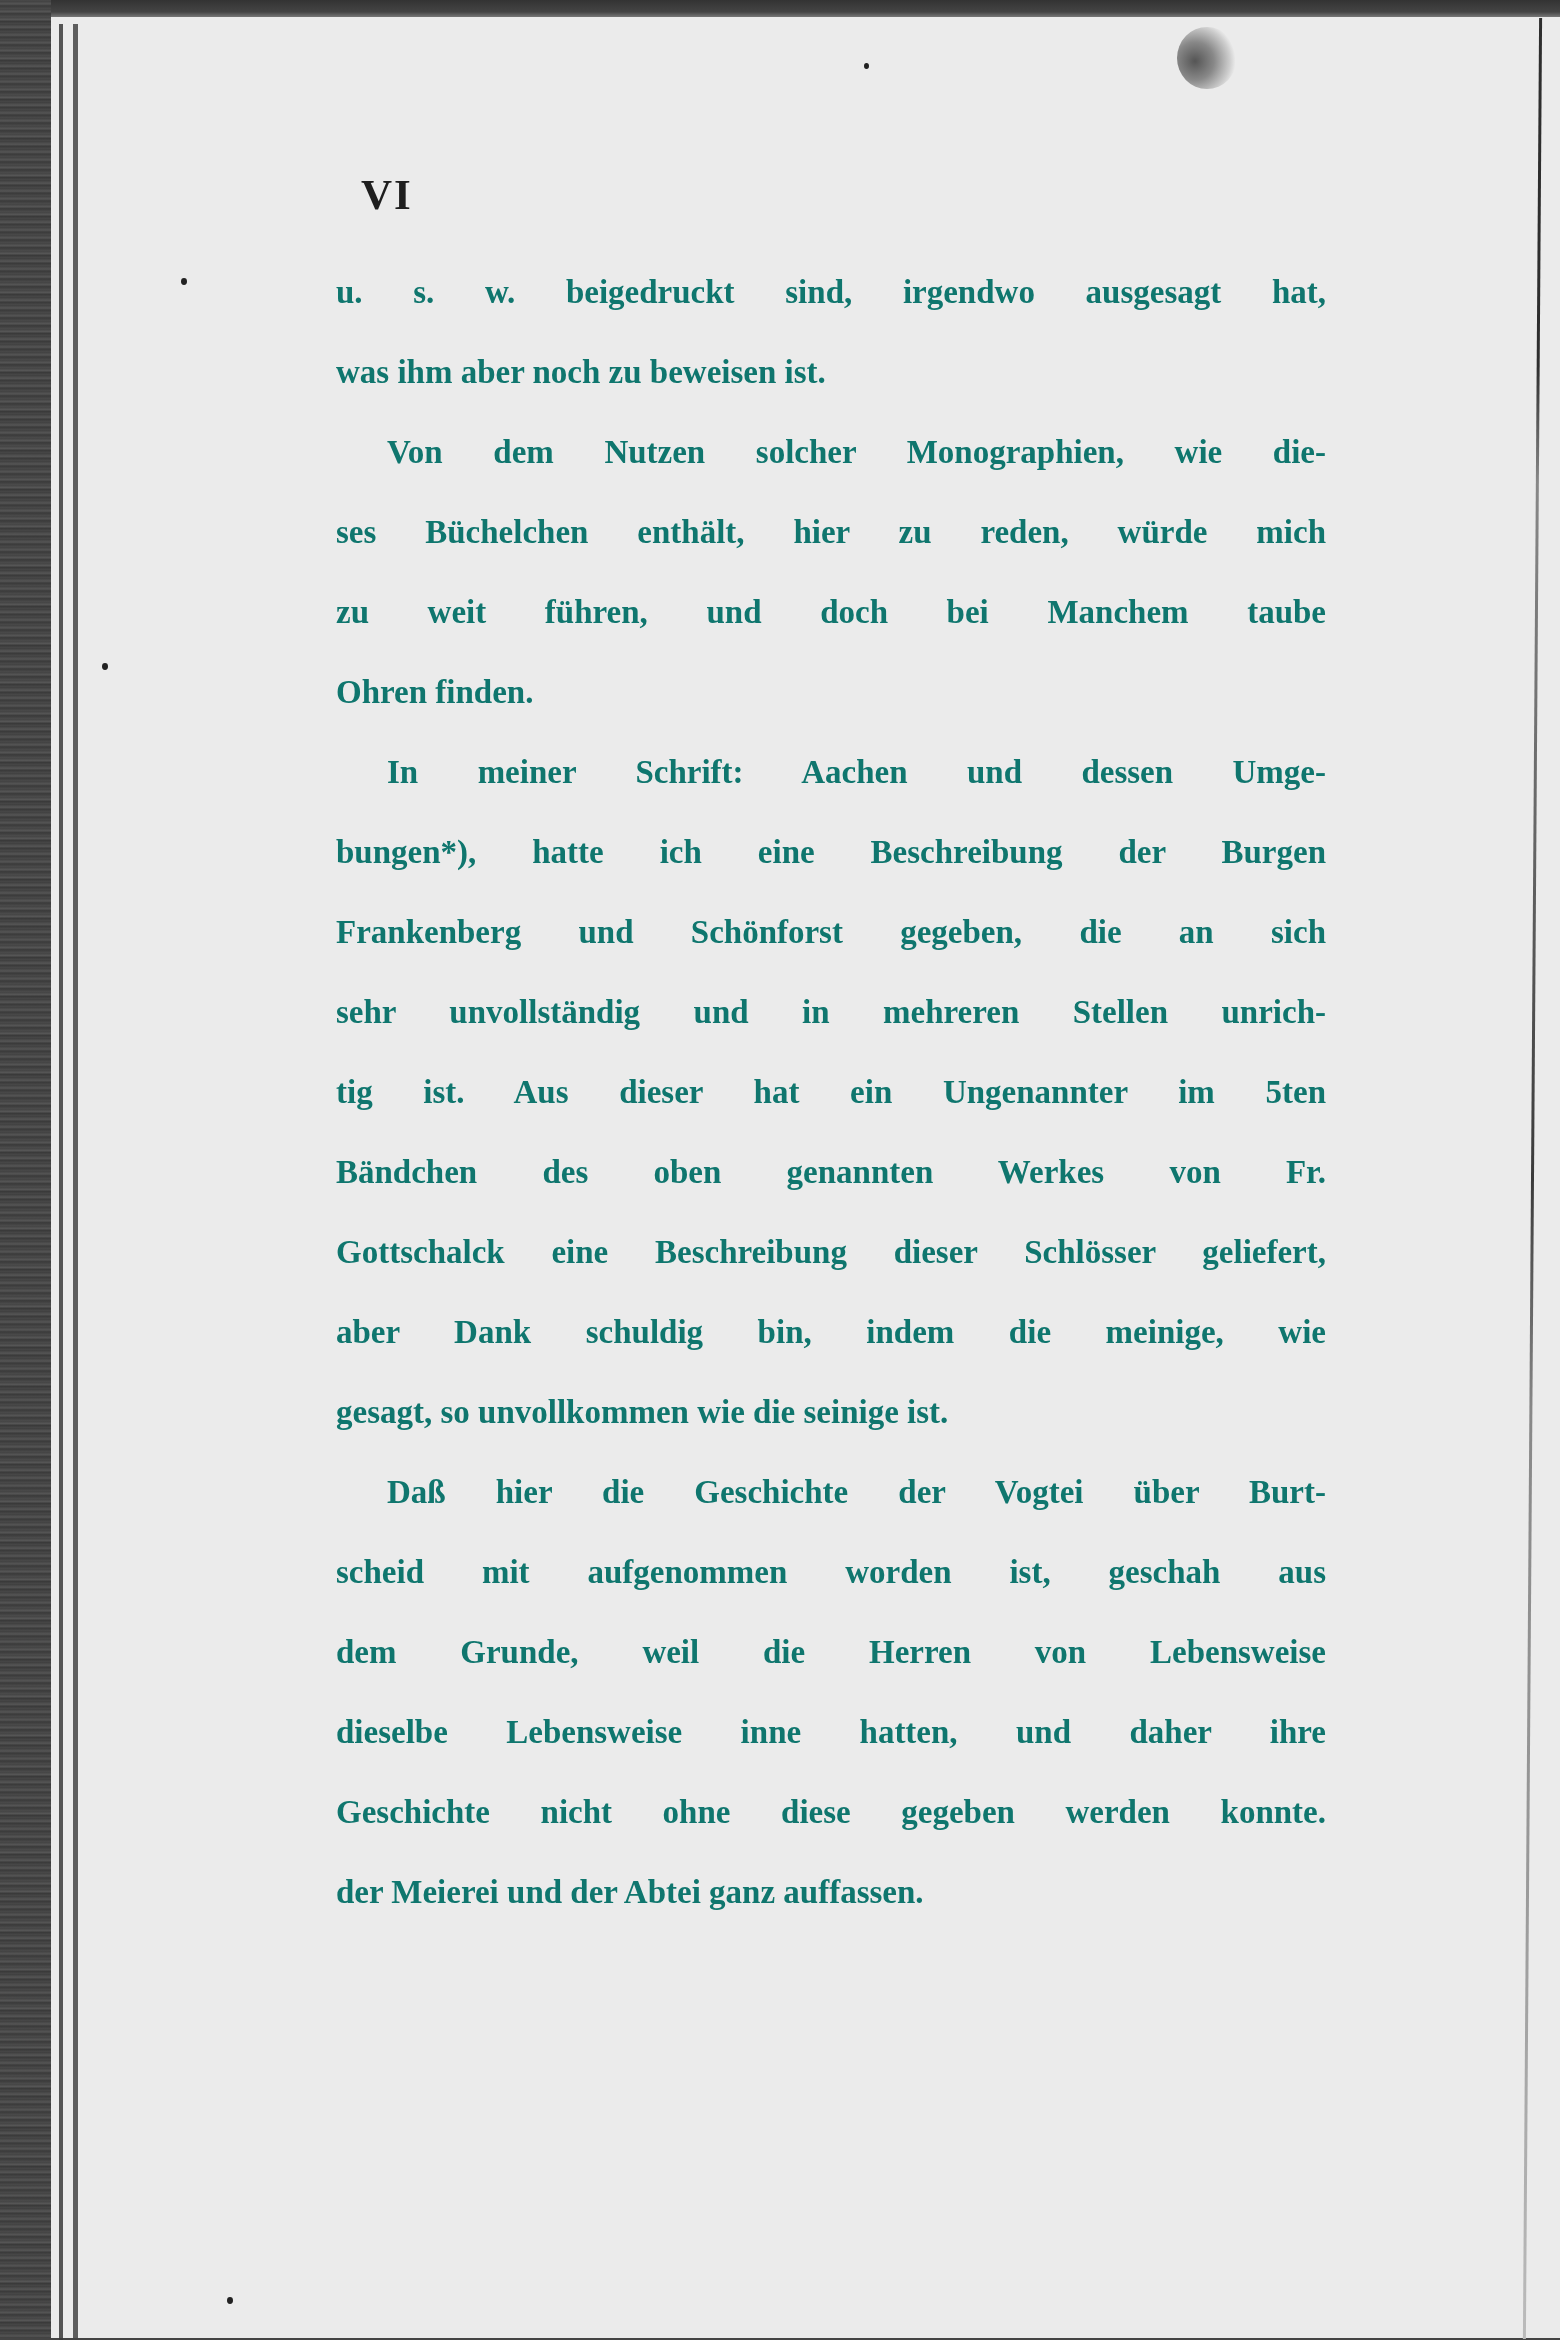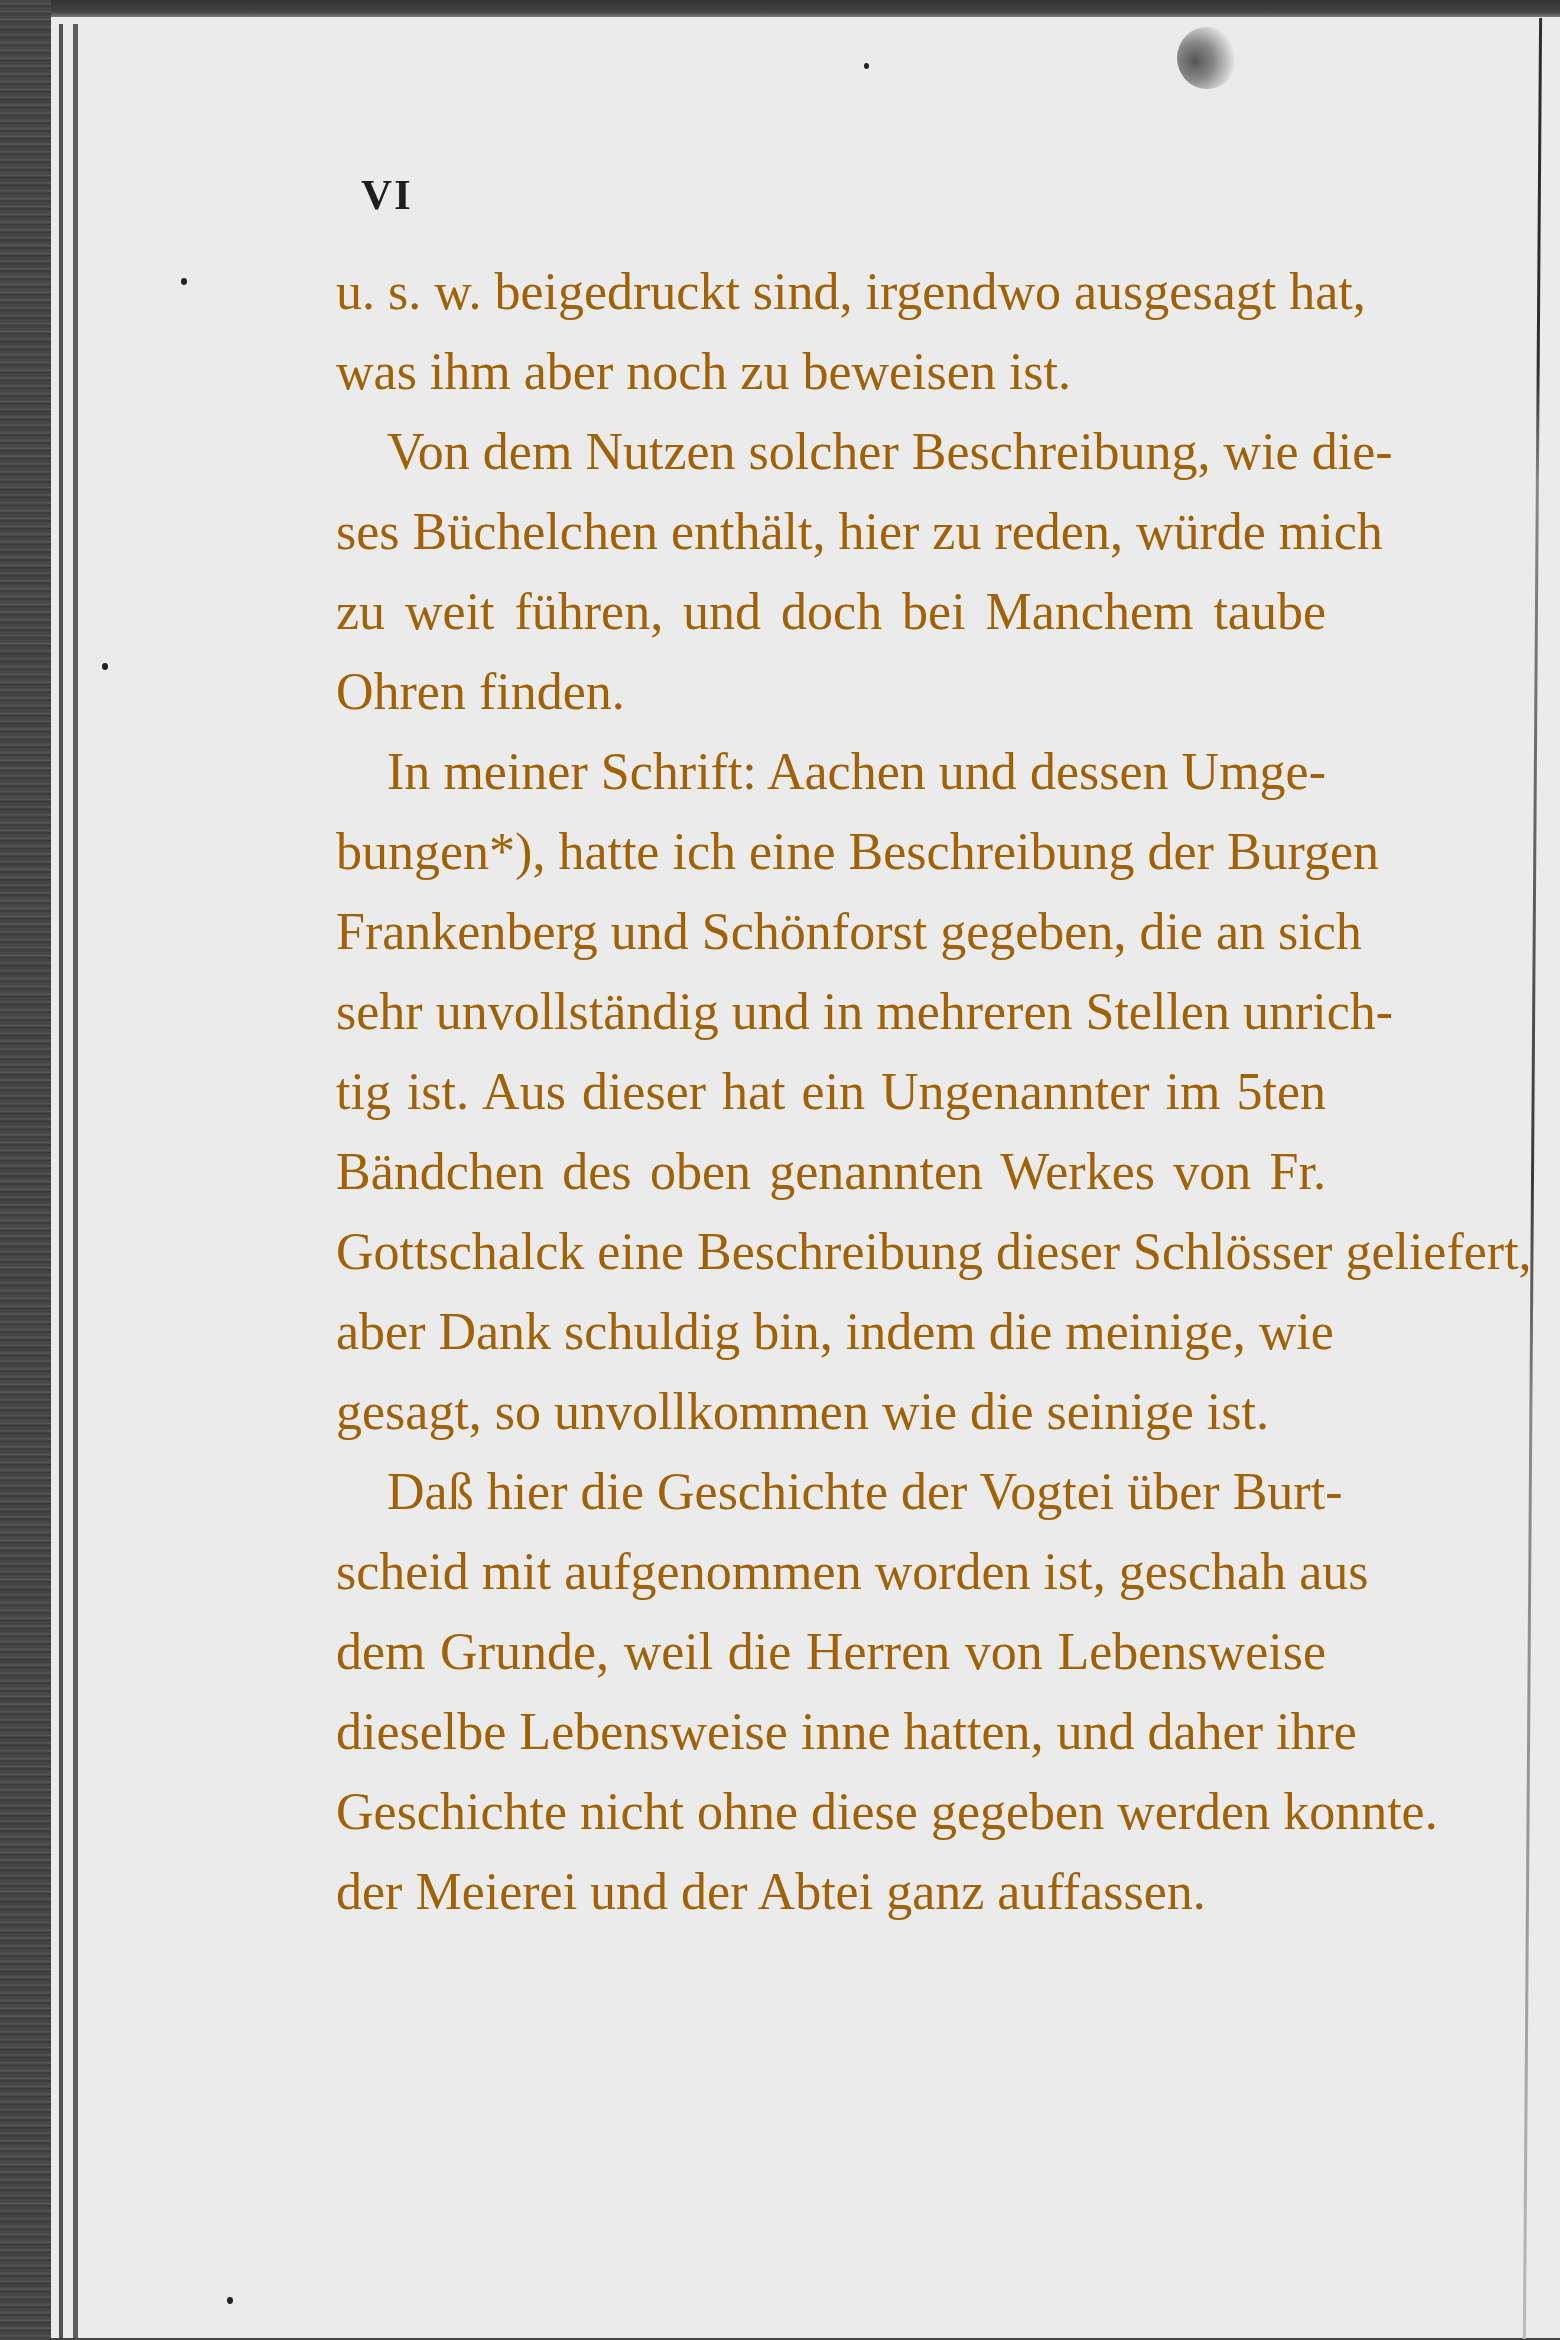--- a/index.html
+++ b/index.html
@@ -32,21 +32,21 @@
   }
   .speck { position: absolute; width: 5.9px; height: 6.8px; border-radius: 50%; background: #222; }
 
   .page-number {
     position: absolute; left: 361px; top: 170px;
     font-size: 43px; font-weight: bold; color: #1e1e1e; letter-spacing: 2px;
   }
   .text-block { position: absolute; left: 336px; top: 261px; width: 990px; }
   .line {
     height: 80px; line-height: 62px;
-    font-size: 52px; font-weight: normal; color: #a16207;
+    font-size: 33px; font-weight: bold; color: #0f766e;
     text-align: justify; text-align-last: justify; white-space: nowrap;
     overflow: visible;
   }
   .line.last { text-align-last: left; }
   .line.indent { padding-left: 51px; }
 </style>
 </head>
 <body>
 
 <div class="scan-edge-top"></div>
@@ -62,21 +62,21 @@
 <div class="speck" style="left:864px;top:63px;width:4.9px;height:5.9px"></div>
 
 <div class="page-number">VI</div>
 
 <div class="text-block">
   <div>
     <div class="line">u. s. w. beigedruckt sind, irgendwo ausgesagt hat,</div>
     <div class="line last">was ihm aber noch zu beweisen ist.</div>
   </div>
   <div>
-    <div class="line indent">Von dem Nutzen solcher Beschreibung, wie die-</div>
+    <div class="line indent">Von dem Nutzen solcher Monographien, wie die-</div>
     <div class="line">ses Büchelchen enthält, hier zu reden, würde mich</div>
     <div class="line">zu weit führen, und doch bei Manchem taube</div>
     <div class="line last">Ohren finden.</div>
   </div>
   <div>
     <div class="line indent">In meiner Schrift: Aachen und dessen Umge-</div>
     <div class="line">bungen*), hatte ich eine Beschreibung der Burgen</div>
     <div class="line">Frankenberg und Schönforst gegeben, die an sich</div>
     <div class="line">sehr unvollständig und in mehreren Stellen unrich-</div>
     <div class="line">tig ist. Aus dieser hat ein Ungenannter im 5ten</div>

